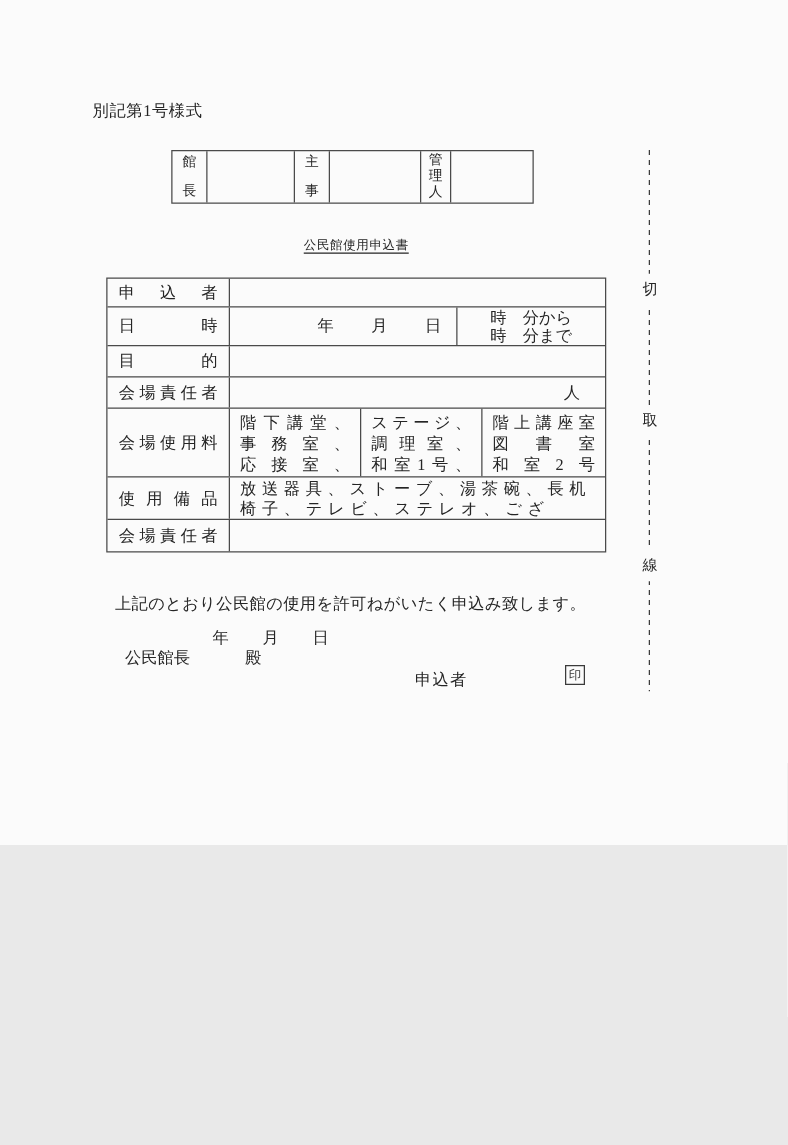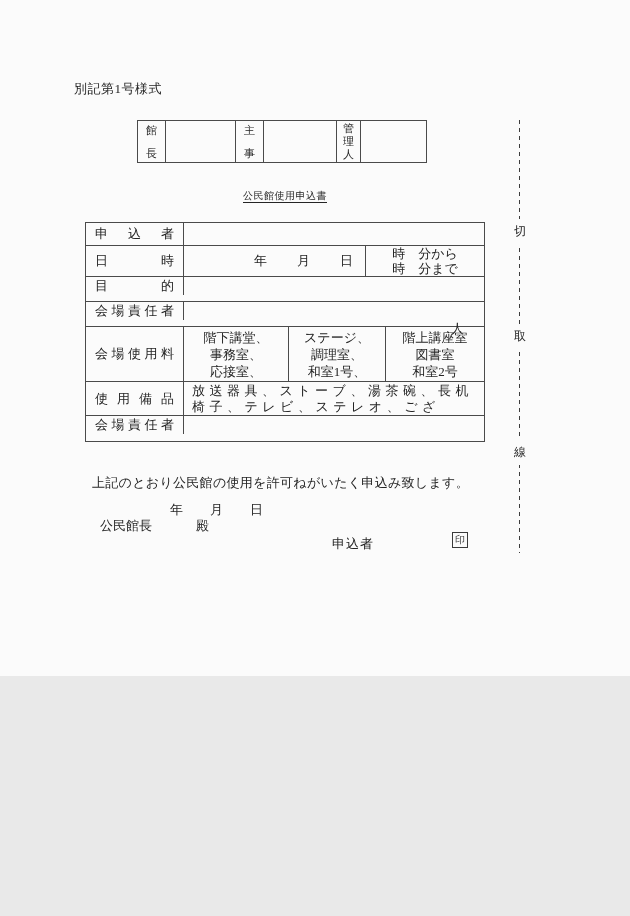--- a/index.html
+++ b/index.html
@@ -34,31 +34,31 @@
   
   .main-table{
     position:absolute;left:85px;top:222px;width:400px;
     border:1px solid #4a4a4a;box-sizing:border-box;font-size:13px;background:#fbfbfb;
   }
   .row{display:flex;border-bottom:1px solid #4a4a4a;box-sizing:border-box;}
   .row:last-child{border-bottom:none;}
   .lbl{width:98px;border-right:1px solid #4a4a4a;box-sizing:border-box;display:flex;align-items:center;flex:none;}
   .lbl>span{flex:1;display:block;padding:0 9px;text-align:justify;text-align-last:justify;}
   .val{flex:1;display:flex;align-items:center;min-width:0;}
-  .h23{height:23px;} .h30{height:31px;} .h24{height:25px;flex-direction:column;} .h55{height:55px;} .h34{height:34px;}
+  .h23{height:23px;} .h30{height:31px;} .h24{height:25px;} .h55{height:55px;} .h34{height:34px;}
 
   .date-cell{width:182px;border-right:1px solid #4a4a4a;box-sizing:border-box;height:100%;
     display:flex;align-items:center;justify-content:flex-end;gap:30px;padding-right:12px;}
   .time-cell{flex:1;display:flex;flex-direction:column;align-items:center;justify-content:center;line-height:15px;}
 
   .val-right{flex:1;display:flex;align-items:center;justify-content:flex-end;}
   .pad-r-20{padding-right:20px;} .pad-r-25{padding-right:25px;}
 
   .place-col{box-sizing:border-box;height:100%;display:flex;flex-direction:column;justify-content:center;
-    padding:0 8px;line-height:17px;align-items:center;}
+    padding:0 8px;line-height:17px;}
   .place-col.bordered{border-right:1px solid #4a4a4a;}
   .pc1{width:105px;flex:none;} .pc2{width:97px;flex:none;} .pc3{flex:1;}
   .place-col>span{display:block;text-align:justify;text-align-last:justify;}
 
   .equip-col{display:flex;flex-direction:column;justify-content:flex-start;padding-left:8px;
     line-height:16px;letter-spacing:4.5px;white-space:nowrap;}
 
   
   .statement{position:absolute;left:92px;top:474px;font-size:13px;letter-spacing:.3px;}
   .date-line{position:absolute;left:170px;top:501px;font-size:13px;display:flex;gap:27px;}

